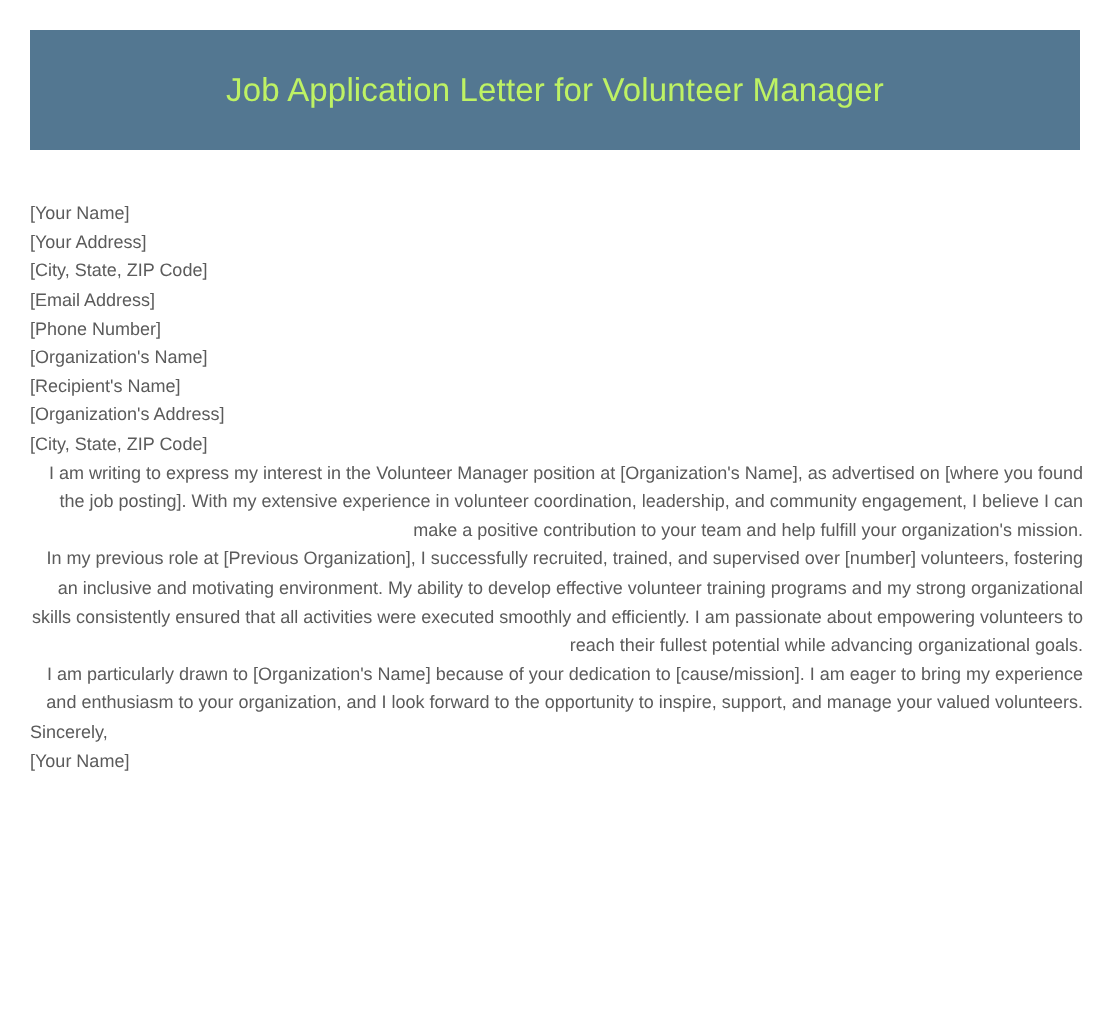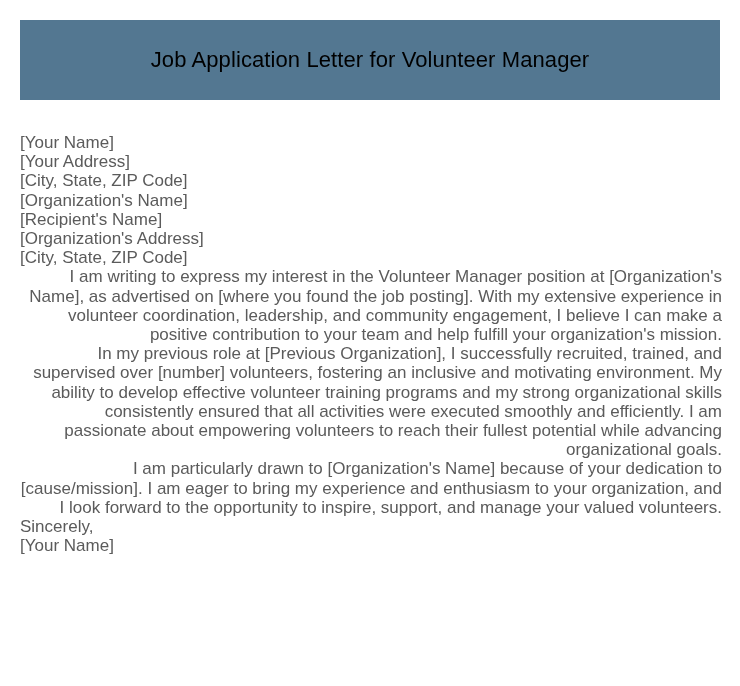--- a/index.html
+++ b/index.html
@@ -25,35 +25,35 @@
     top: 20px;
     width: 700px;
     height: 80px;
     background: #537791;
     display: flex;
     align-items: center;
     justify-content: center;
     box-sizing: border-box;
   }
   .letter-header-title {
-    color: #000000;
+    color: #bef264;
     font-size: 22px;
     font-weight: normal;
     line-height: 1.2;
     text-align: center;
     letter-spacing: 0.1px;
     font-family: "Liberation Sans", sans-serif;
   }
   .letter-body {
     position: absolute;
     left: 20px;
     top: 133px;
     width: 702px;
     color: #5b5b5b;
-    font-size: 17px;
+    font-size: 12px;
     line-height: 19.2px;
     font-family: "Liberation Sans", sans-serif;
   }
   .letter-line {
     margin: 0;
     padding: 0;
     white-space: pre-wrap;
   }
   .letter-para {
     margin: 0;
@@ -69,20 +69,22 @@
   <div class="letter-header">
     <div class="letter-header-title">Job Application Letter for Volunteer Manager</div>
   </div>
 
   <div class="letter-body">
 
     <div>
       <div class="letter-line">[Your Name]</div>
       <div class="letter-line">[Your Address]</div>
       <div class="letter-line">[City, State, ZIP Code]</div>
+      <div class="letter-line">[Email Address]</div>
+      <div class="letter-line">[Phone Number]</div>
     </div>
 
     <div>
       <div class="letter-line">[Organization's Name]</div>
       <div class="letter-line">[Recipient's Name]</div>
       <div class="letter-line">[Organization's Address]</div>
       <div class="letter-line">[City, State, ZIP Code]</div>
     </div>
 
 

